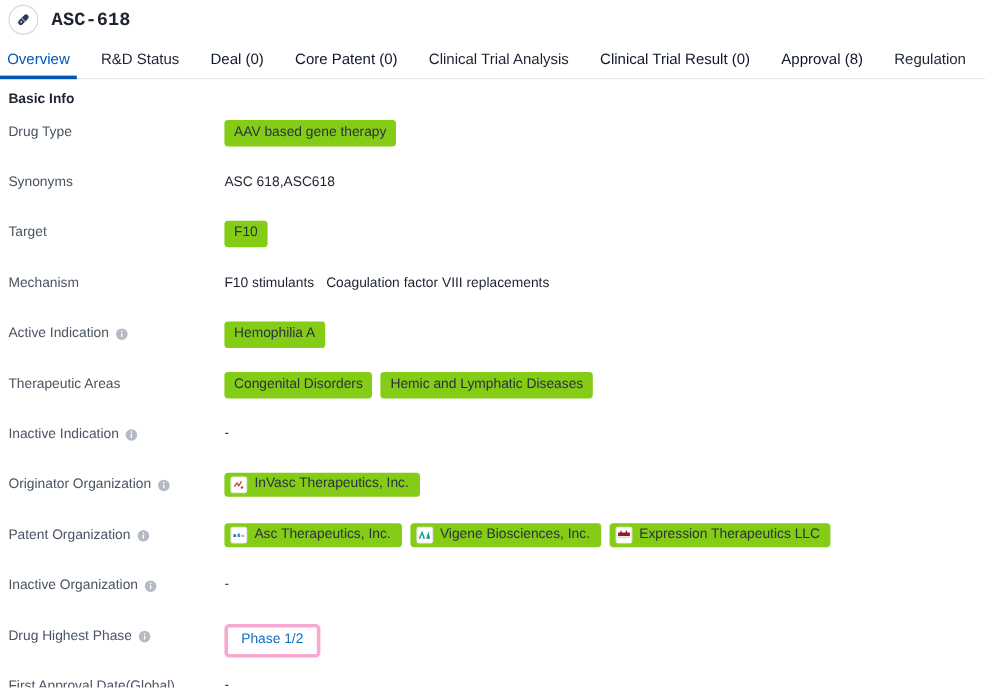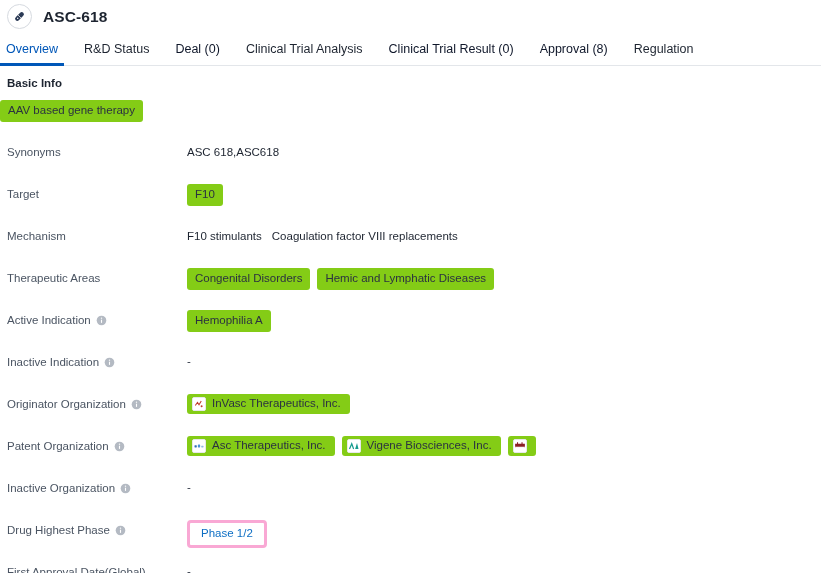--- a/index.html
+++ b/index.html
@@ -11,20 +11,21 @@
     -webkit-font-smoothing: antialiased;
   }
   body { overflow: hidden; position: relative; }
 
   
   .header {
     height: 33px;
     display: flex;
     align-items: center;
     padding-left: 7px;
+    font-family: Liberation Mono, monospace;
   }
   .drug-avatar {
     width: 25px; height: 25px;
     border-radius: 50%;
     border: 1px solid #d6dae0;
     background: #ffffff;
     display: flex; align-items: center; justify-content: center;
     flex: 0 0 auto;
   }
   .drug-title {
@@ -173,31 +174,35 @@
       </g>
     </svg>
   </div>
   <div class="drug-title">ASC-618</div>
 </div>
 
 <div class="tabbar">
   <div class="tab active">Overview</div>
   <div class="tab">R&amp;D Status</div>
   <div class="tab disabled">Deal (0)</div>
+  <div class="tab disabled">Core Patent (0)</div>
   <div class="tab">Clinical Trial Analysis</div>
   <div class="tab disabled">Clinical Trial Result (0)</div>
   <div class="tab disabled">Approval (8)</div>
   <div class="tab">Regulation</div>
 </div>
 
 <div class="content">
 
   <div class="section-title">Basic Info</div>
 
   <div class="row">
+    <div class="row-label">
+      <span>Drug Type</span>
+    </div>
     <div class="row-value">
       <span class="chip">AAV based gene therapy</span>
     </div>
   </div>
 
   <div class="row">
     <div class="row-label">
       <span>Synonyms</span>
     </div>
     <div class="row-value">
@@ -220,41 +225,41 @@
     </div>
     <div class="row-value">
       <div class="plain-text mechanism-text">
         <span>F10 stimulants</span><span>Coagulation factor VIII replacements</span>
       </div>
     </div>
   </div>
 
   <div class="row">
     <div class="row-label">
+      <span>Active Indication</span>
+      <span class="info-icon">
+        <svg width="11" height="11" viewBox="0 0 16 16" aria-hidden="true">
+          <circle cx="8" cy="8" r="7" fill="#b4bac3"></circle>
+          <rect x="7.2" y="6.6" width="1.6" height="5" rx="0.7" fill="#ffffff"></rect>
+          <circle cx="8" cy="4.6" r="1" fill="#ffffff"></circle>
+        </svg>
+      </span>
+    </div>
+    <div class="row-value">
+      <span class="chip">Hemophilia A</span>
+    </div>
+  </div>
+
+  <div class="row">
+    <div class="row-label">
       <span>Therapeutic Areas</span>
     </div>
     <div class="row-value">
       <span class="chip">Congenital Disorders</span>
       <span class="chip">Hemic and Lymphatic Diseases</span>
-    </div>
-  </div>
-
-  <div class="row">
-    <div class="row-label">
-      <span>Active Indication</span>
-      <span class="info-icon">
-        <svg width="11" height="11" viewBox="0 0 16 16" aria-hidden="true">
-          <circle cx="8" cy="8" r="7" fill="#b4bac3"></circle>
-          <rect x="7.2" y="6.6" width="1.6" height="5" rx="0.7" fill="#ffffff"></rect>
-          <circle cx="8" cy="4.6" r="1" fill="#ffffff"></circle>
-        </svg>
-      </span>
-    </div>
-    <div class="row-value">
-      <span class="chip">Hemophilia A</span>
     </div>
   </div>
 
   <div class="row">
     <div class="row-label">
       <span>Inactive Indication</span>
       <span class="info-icon">
         <svg width="11" height="11" viewBox="0 0 16 16" aria-hidden="true">
           <circle cx="8" cy="8" r="7" fill="#b4bac3"></circle>
           <rect x="7.2" y="6.6" width="1.6" height="5" rx="0.7" fill="#ffffff"></rect>
@@ -328,20 +333,21 @@
       <span class="chip chip-org">
         <span class="org-logo">
           <svg width="12" height="12" viewBox="0 0 16 16" aria-hidden="true">
             <rect width="16" height="16" fill="#ffffff"></rect>
             <rect x="1.5" y="5" width="13" height="5.5" fill="#8b1f24"></rect>
             <rect x="1.5" y="9" width="13" height="1.6" fill="#ffffff"></rect>
             <rect x="4" y="3" width="1.4" height="3" fill="#8b1f24"></rect>
             <rect x="10" y="3" width="1.4" height="3" fill="#8b1f24"></rect>
           </svg>
         </span>
+        <span>Expression Therapeutics LLC</span>
       </span>
     </div>
   </div>
 
   <div class="row">
     <div class="row-label">
       <span>Inactive Organization</span>
       <span class="info-icon">
         <svg width="11" height="11" viewBox="0 0 16 16" aria-hidden="true">
           <circle cx="8" cy="8" r="7" fill="#b4bac3"></circle>

